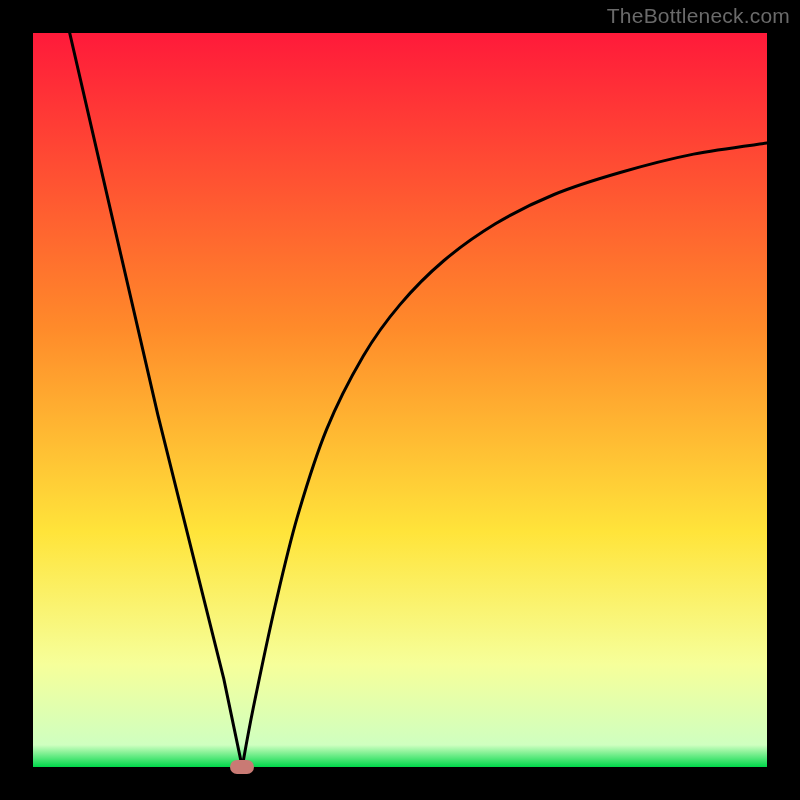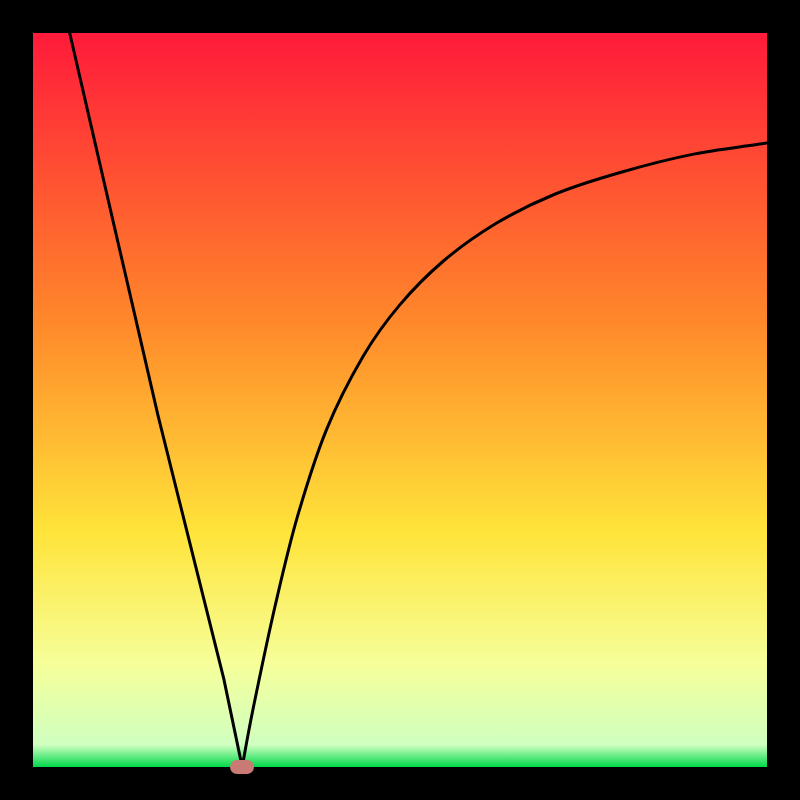--- a/index.html
+++ b/index.html
@@ -40,20 +40,21 @@
     height: 14px;
     border-radius: 7px;
     background: #c97a74;
     transform: translate(-50%, -50%);
   }
 </style>
 </head>
 <body>
 
 <div class="frame">
+  <div class="watermark">TheBottleneck.com</div>
 
   <svg class="plot" viewBox="0 0 734 734" preserveAspectRatio="none">
     <defs>
       <linearGradient id="bg-grad" x1="0" y1="0" x2="0" y2="1">
       <stop offset="0%" stop-color="#ff1a3a"></stop>
           <stop offset="40%" stop-color="#ff8a2a"></stop>
           <stop offset="68%" stop-color="#ffe43a"></stop>
           <stop offset="86%" stop-color="#f6ff9a"></stop>
           <stop offset="97%" stop-color="#cfffc0"></stop>
           <stop offset="100%" stop-color="#00d84a"></stop>

